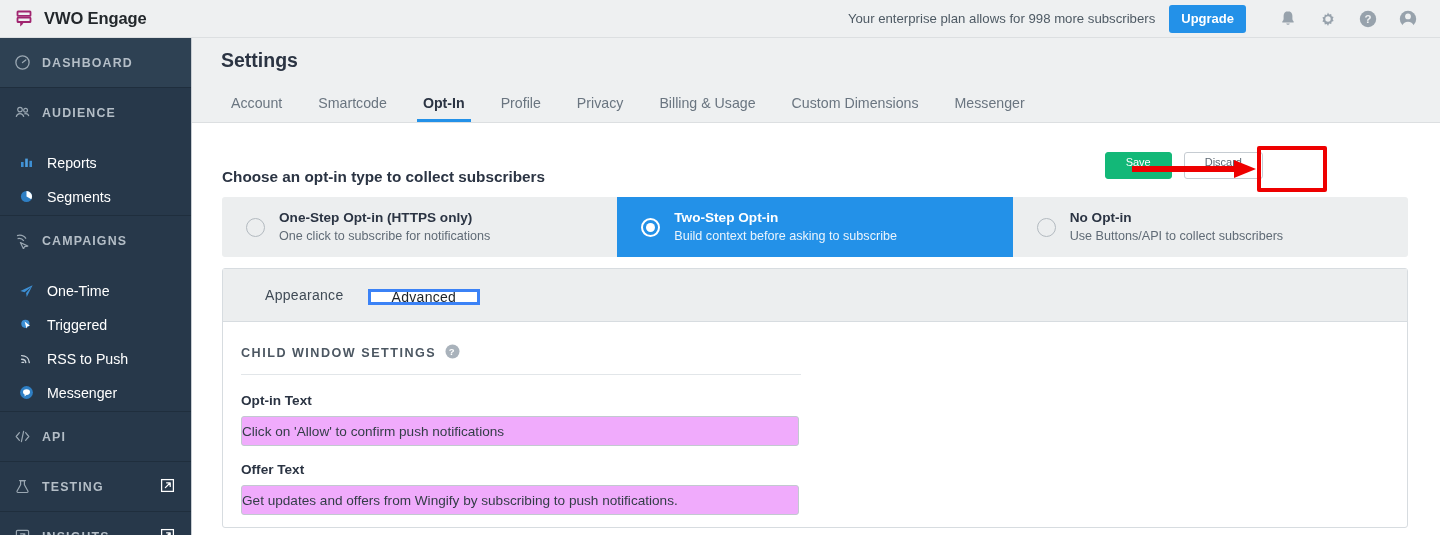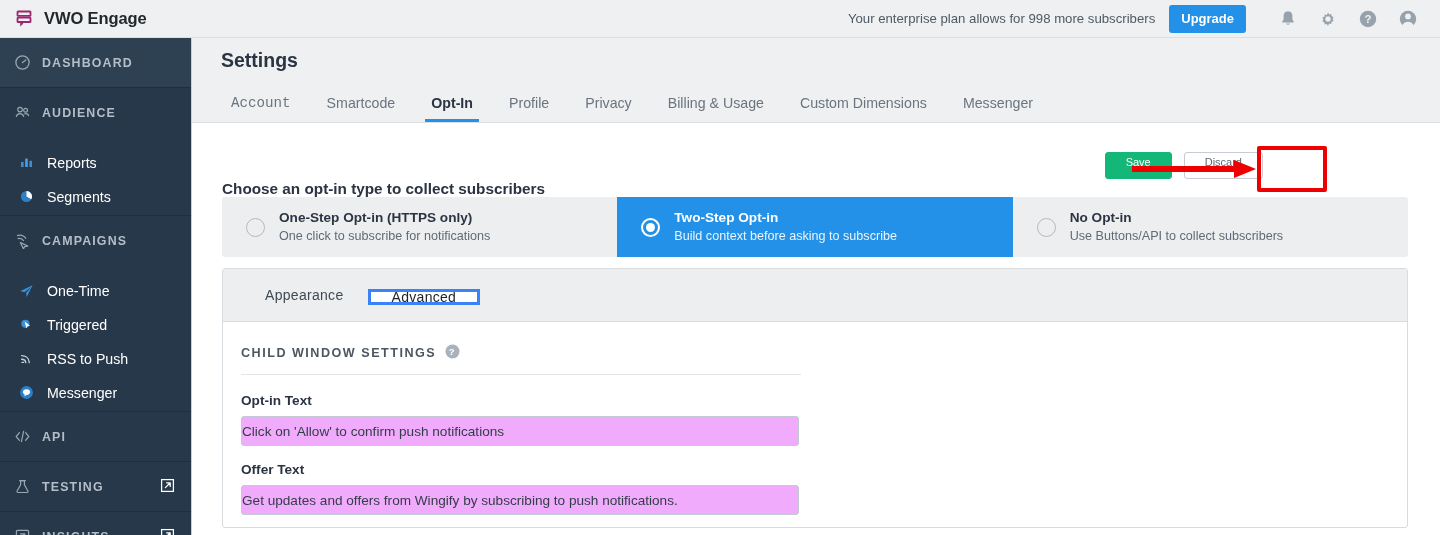--- a/index.html
+++ b/index.html
@@ -62,21 +62,21 @@
   }
   .page-title {
     position: absolute; left: 29px; top: 11px;
     font-size: 19.5px; font-weight: bold; color: #2b3443;
   }
   .tabs { position: absolute; left: 29px; bottom: 0; display: flex; gap: 0; }
   .tab {
     font-size: 14.2px; color: #6a7580; padding: 0 18px 11px; cursor: pointer;
     position: relative; white-space: nowrap;
   }
-  .tab:first-child { padding-left: 10px; font-family: Liberation Mono, monospace; }
+  .tab:first-child { padding-left: 10px; }
   .tab.active { color: #2b3443; font-weight: bold; }
   .tab.active::after {
     content: ""; position: absolute; left: 12px; right: 12px; bottom: 0;
     height: 3px; background: #2391e8;
   }
 
   .content { position: relative; padding: 0 32px; }
 
   .section-title {
     font-size: 15.3px; font-weight: bold; color: #2b3443;
@@ -362,21 +362,21 @@
         <div class="tab">Privacy</div>
         <div class="tab">Billing &amp; Usage</div>
         <div class="tab">Custom Dimensions</div>
         <div class="tab">Messenger</div>
       </div>
     </div>
 
     <div class="content"></div>
   </div>
 
-  <div class="section-title" style="left:222px; top:180px;">Choose an opt-in type to collect subscribers</div>
+  <div class="section-title" style="left:222px; top:168px;">Choose an opt-in type to collect subscribers</div>
 
   <div style="position:absolute; right:32px; top:152px; display:flex; gap:12px; align-items:center;">
     <button class="btn btn-save">Save</button>
     <button class="btn btn-discard">Discard</button>
   </div>
 
   <div class="annot-box" style="left:1257px; top:146px; width:70px; height:46px;"></div>
 
   <svg class="annot-arrow" style="left:1130px; top:158px;" width="130" height="22" viewBox="0 0 130 22">
     <line x1="2" y1="11" x2="106" y2="11" stroke="#ee0000" stroke-width="6"></line>

